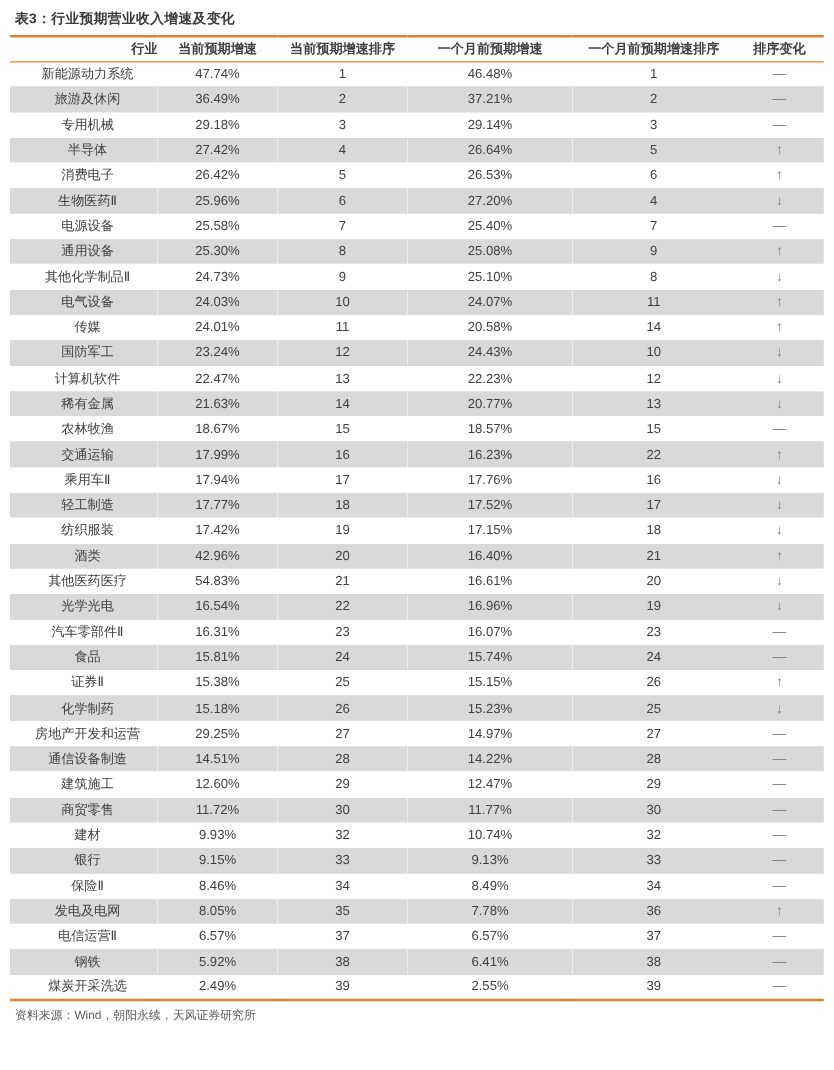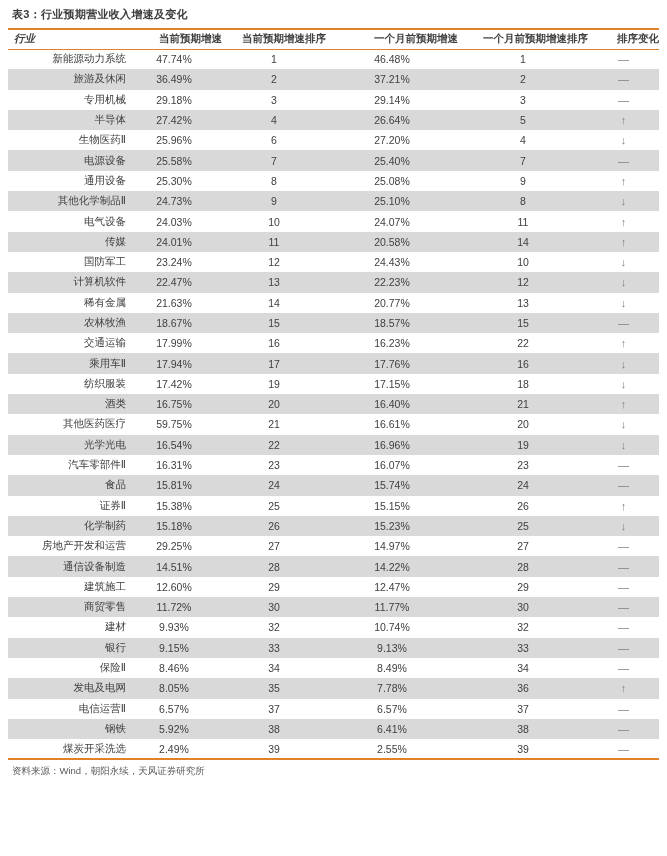--- a/index.html
+++ b/index.html
@@ -34,36 +34,36 @@
     table-layout: fixed;
     border-bottom: 2px solid var(--accent);
   }
   thead th {
     border-top: 2px solid var(--accent);
     border-bottom: 1px solid var(--accent);
     font-size: 10.5px;
     font-weight: bold;
     color: #3F3F3F;
     height: 20px;
-    text-align: right;
+    text-align: center;
     padding: 0;
     white-space: nowrap;
     overflow: hidden;
   }
-  thead th.c-ind { text-align: left; padding-left: 6px; font-style: italic; }
+  thead th.c-ind { text-align: right; padding-left: 6px; }
   tbody td {
     font-size: 10.5px;
     color: var(--text);
     height: 20.3px;
     text-align: center;
     padding: 0;
     white-space: nowrap;
     overflow: hidden;
   }
-  tbody td.c-ind { text-align: right; padding-left: 6px; }
+  tbody td.c-ind { text-align: center; padding-left: 6px; }
   tbody td.c-chg { color: var(--muted); font-size: 11px; }
   tbody tr:nth-child(even) { background: var(--stripe); }
   .footer {
     font-size: 9.5px;
     color: #595959;
     padding: 5px 0 0 4px;
   }
 </style>
 </head>
 <body>
@@ -121,20 +121,28 @@
 
   <tr>
     <td class="c-ind">半导体</td>
     <td>27.42%</td>
     <td>4</td>
     <td>26.64%</td>
     <td>5</td>
     <td class="c-chg">↑</td>
   </tr>
 
+  <tr>
+    <td class="c-ind">消费电子</td>
+    <td>26.42%</td>
+    <td>5</td>
+    <td>26.53%</td>
+    <td>6</td>
+    <td class="c-chg">↑</td>
+  </tr>
 
   <tr>
     <td class="c-ind">生物医药Ⅱ</td>
     <td>25.96%</td>
     <td>6</td>
     <td>27.20%</td>
     <td>4</td>
     <td class="c-chg">↓</td>
   </tr>
 
@@ -230,42 +238,50 @@
 
   <tr>
     <td class="c-ind">乘用车Ⅱ</td>
     <td>17.94%</td>
     <td>17</td>
     <td>17.76%</td>
     <td>16</td>
     <td class="c-chg">↓</td>
   </tr>
 
+  <tr>
+    <td class="c-ind">轻工制造</td>
+    <td>17.77%</td>
+    <td>18</td>
+    <td>17.52%</td>
+    <td>17</td>
+    <td class="c-chg">↓</td>
+  </tr>
 
   <tr>
     <td class="c-ind">纺织服装</td>
     <td>17.42%</td>
     <td>19</td>
     <td>17.15%</td>
     <td>18</td>
     <td class="c-chg">↓</td>
   </tr>
 
   <tr>
     <td class="c-ind">酒类</td>
-    <td>16.75%</td>
+    <td>42.96%</td>
     <td>20</td>
     <td>16.40%</td>
     <td>21</td>
     <td class="c-chg">↑</td>
   </tr>
 
   <tr>
     <td class="c-ind">其他医药医疗</td>
-    <td>59.75%</td>
+    <td>54.83%</td>
     <td>21</td>
     <td>16.61%</td>
     <td>20</td>
     <td class="c-chg">↓</td>
   </tr>
 
   <tr>
     <td class="c-ind">光学光电</td>
     <td>16.54%</td>
     <td>22</td>

